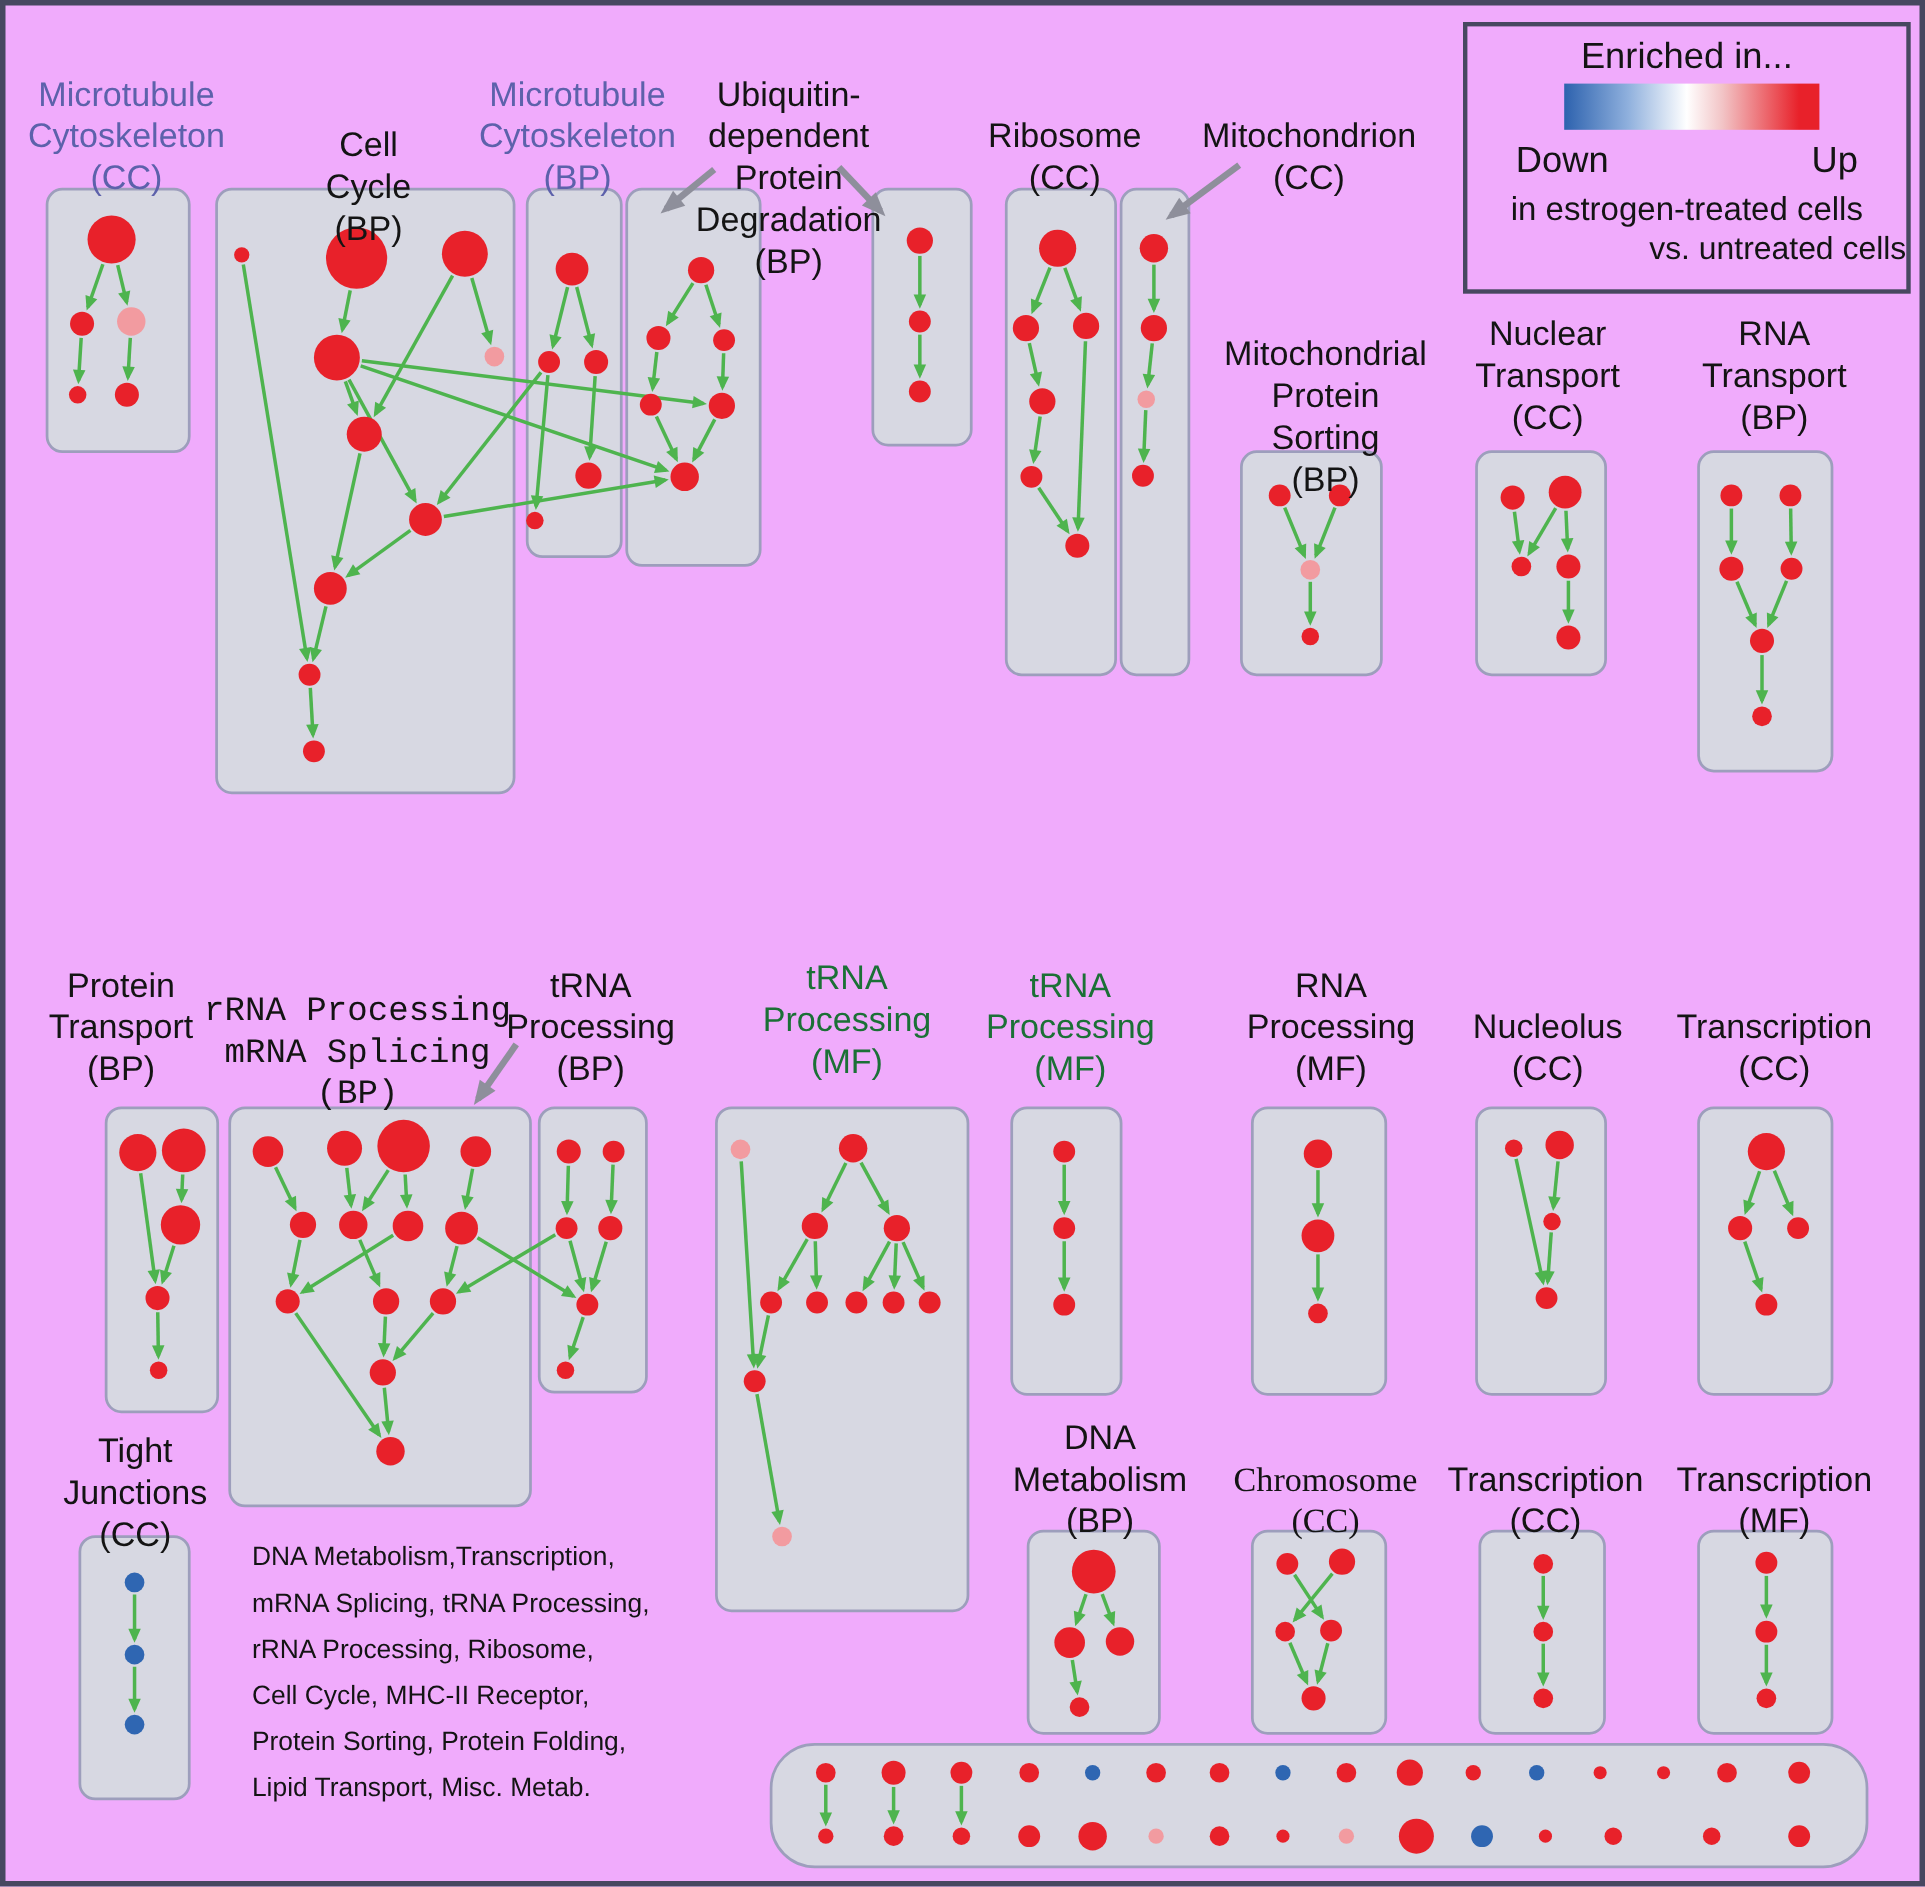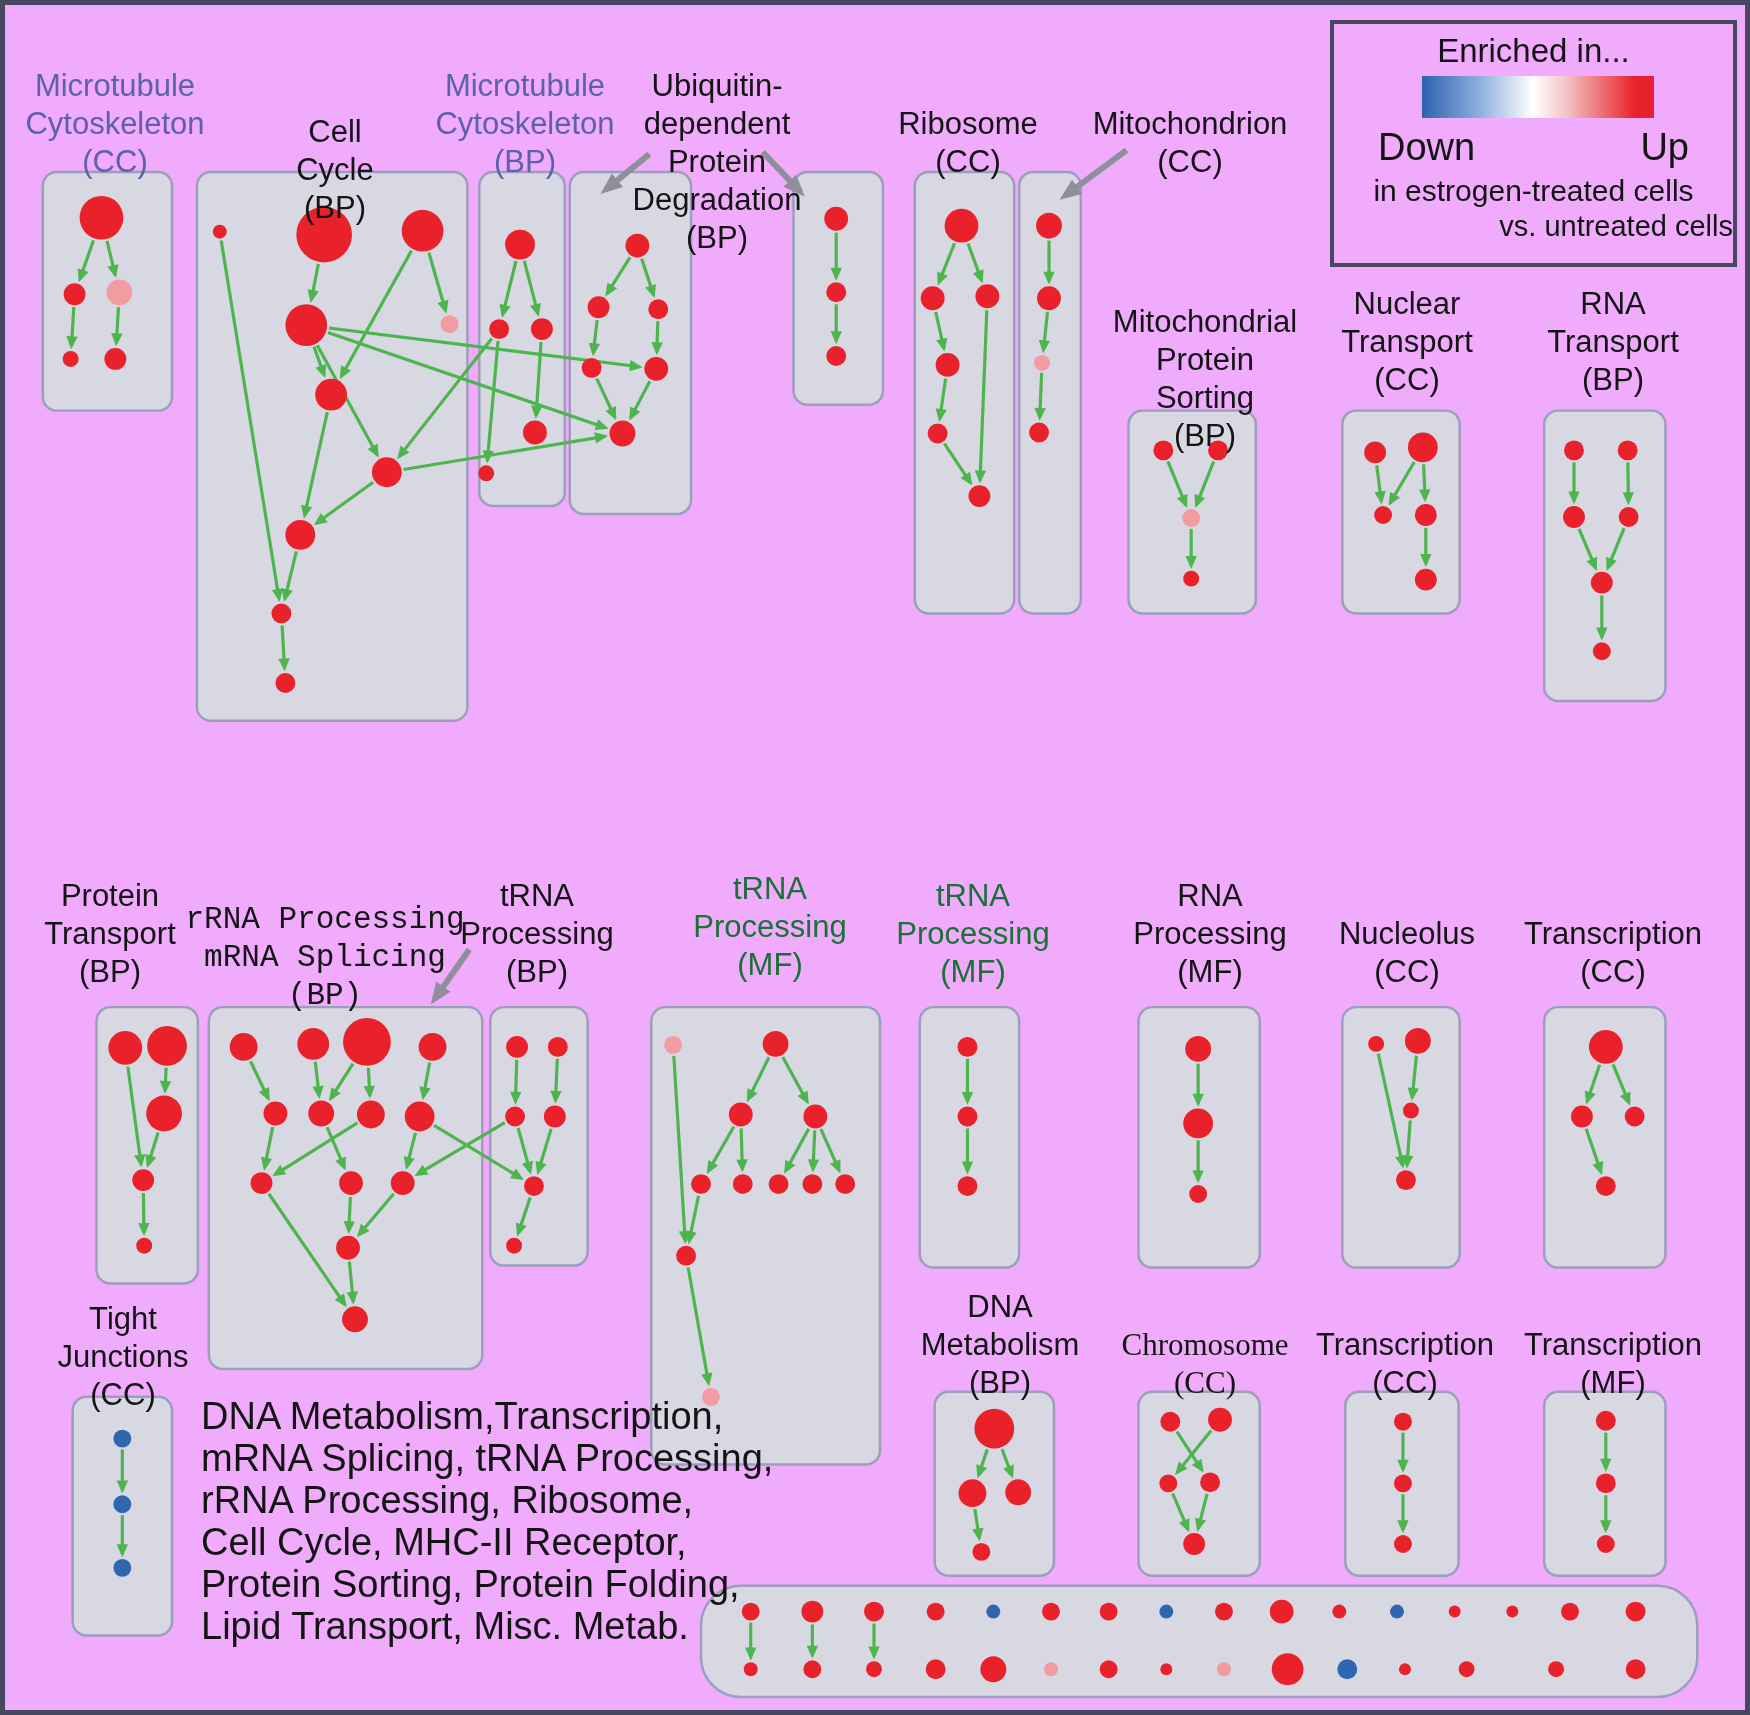--- a/index.html
+++ b/index.html
@@ -8,24 +8,24 @@
     background:#f0abfc;border:5px solid #474860;overflow:hidden;
     font-family:"Liberation Sans", sans-serif;color:#141414;
   }
   #diagram{position:absolute;left:0;top:0;width:100%;height:100%;}
   .cluster-label{position:absolute;width:320px;text-align:center;font-size:31px;line-height:38px;color:#141414;}
   .cluster-label.purple{color:#5d61ab;}
   .cluster-label.green{color:#1b7036;}
   .legend{position:absolute;left:1325px;top:15px;width:407px;height:247px;box-sizing:border-box;border:4px solid #474860;}
   .legend-title{position:absolute;top:8px;width:100%;text-align:center;font-size:33px;}
   .legend-bar{position:absolute;left:88px;top:52px;width:232px;height:42px;}
-  .legend-ends{position:absolute;top:102px;left:0;right:0;display:flex;justify-content:space-between;padding:0 44px;font-size:38px;}
+  .legend-ends{position:absolute;top:102px;left:0;right:0;display:flex;justify-content:space-between;padding:0 44px;font-size:33px;}
   .legend-caption1{position:absolute;top:150px;width:100%;text-align:center;font-size:30px;}
   .legend-caption2{position:absolute;top:186px;width:100%;text-align:right;font-size:29px;}
-  .misc-text{position:absolute;left:196px;top:1390px;font-size:38px;line-height:42px;}
+  .misc-text{position:absolute;left:224px;top:1390px;font-size:24px;line-height:42px;}
 </style>
 </head>
 <body>
 
 <div id="canvas">
   <svg id="diagram" viewBox="0 0 1750 1715" preserveAspectRatio="none">
       <defs>
         <marker id="ah-green" viewBox="0 0 10 10" refX="7.5" refY="5" markerWidth="15" markerHeight="13" orient="auto" markerUnits="userSpaceOnUse">
           <path d="M0 0.6 L10 5 L0 9.4 z" fill="#4eb44e"></path>
         </marker>

